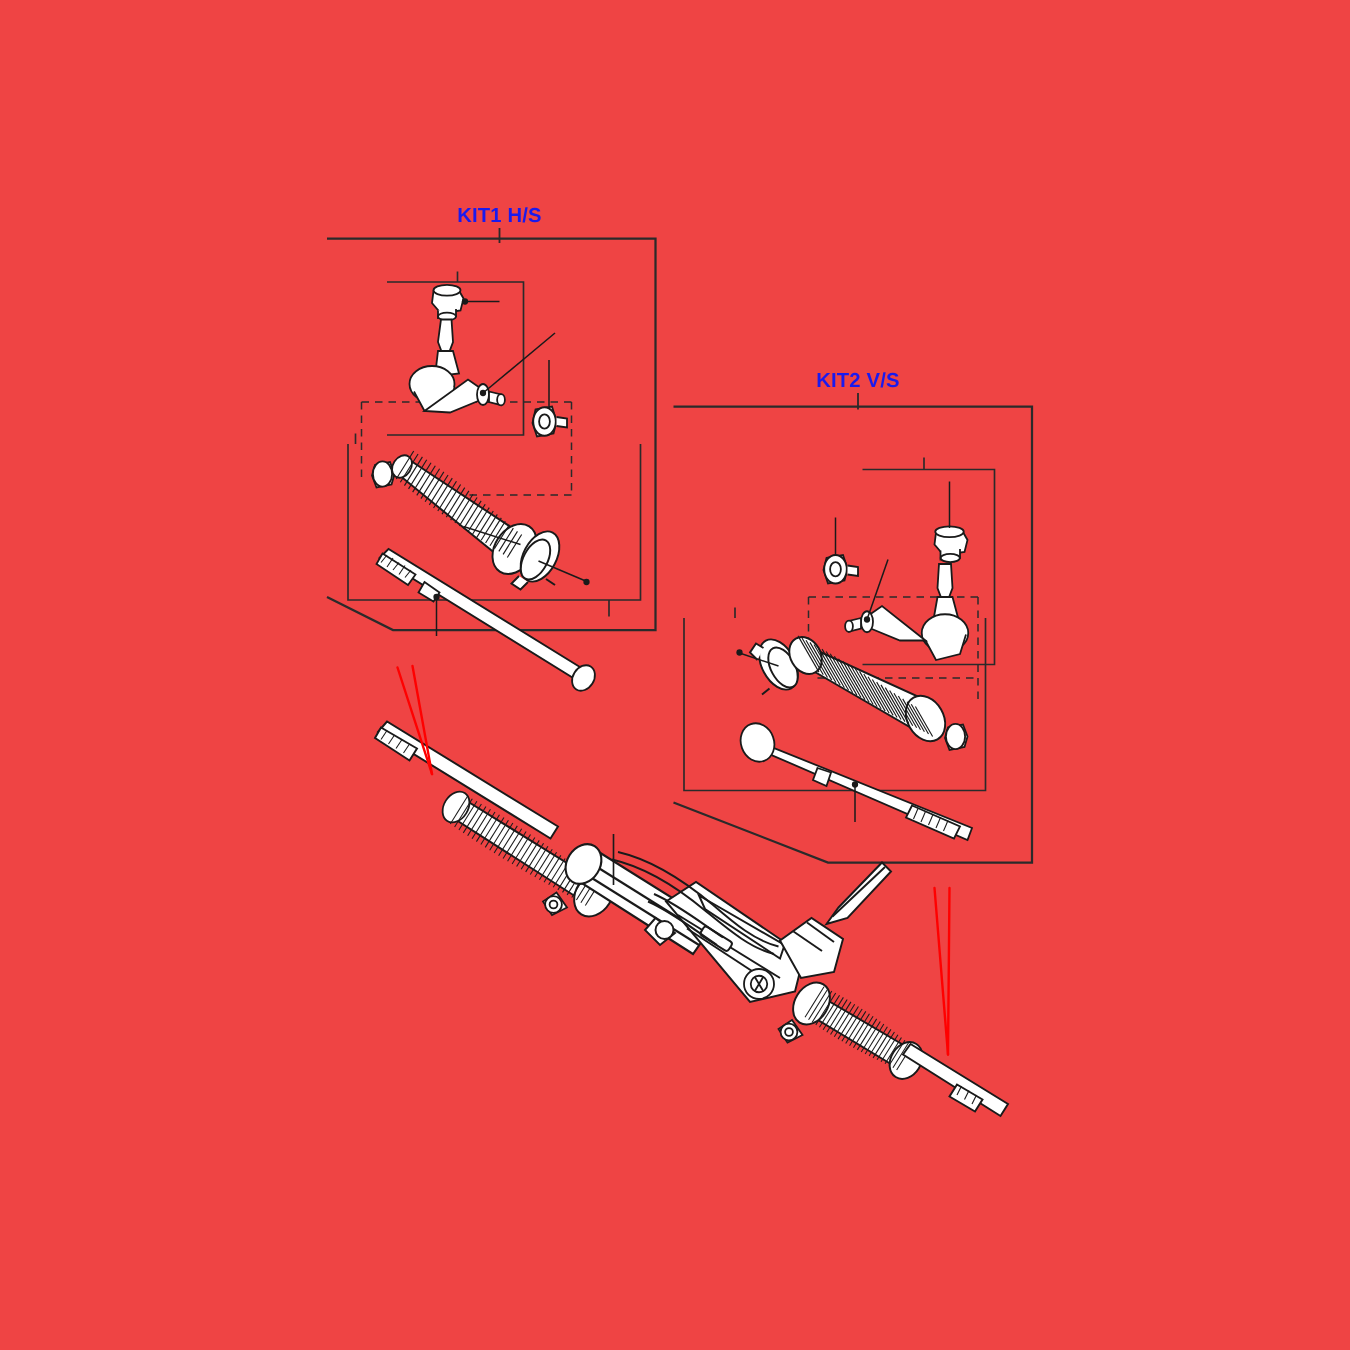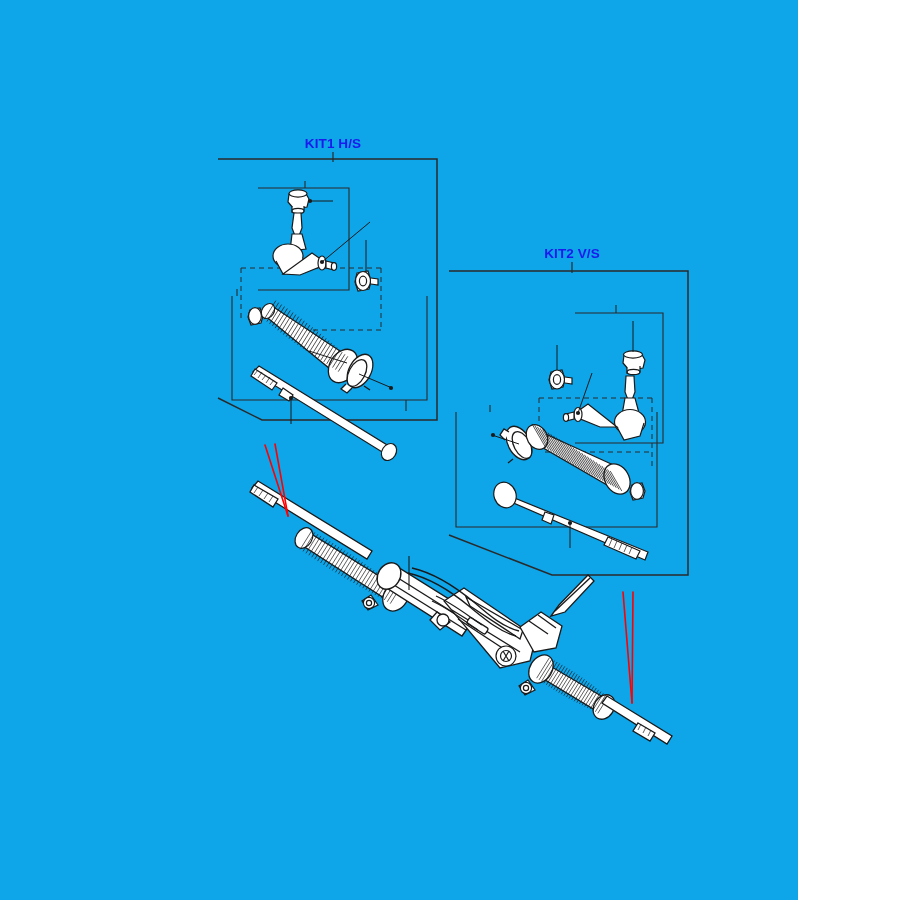--- a/index.html
+++ b/index.html
@@ -9,23 +9,23 @@
     background: #ffffff;
   }
   body {
     width: 900px;
     height: 900px;
     font-family: "Liberation Sans", sans-serif;
     overflow: hidden;
   }
   #diagram-root {
     position: relative;
-    width: 798px;
+    width: 900px;
     height: 900px;
-    background: #0ea5e9;
+    background: #ef4444;
   }
   #parts-svg {
     position: absolute;
     top: 0;
     left: 0;
     width: 900px;
     height: 900px;
     display: block;
   }
   .kit-label {

